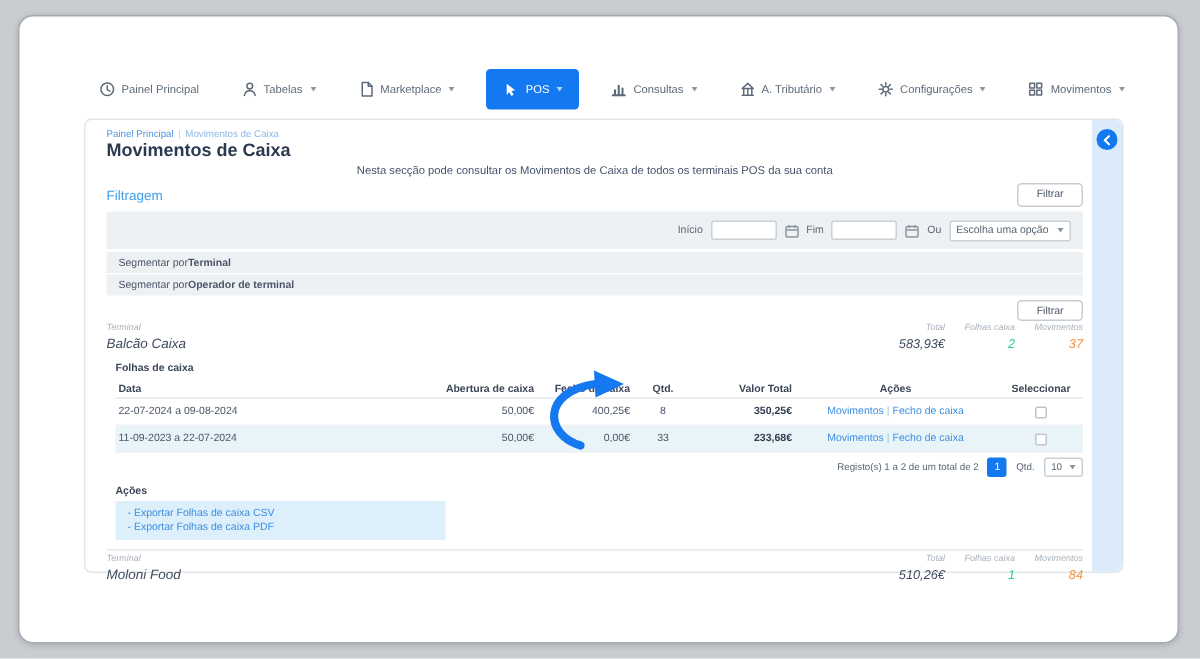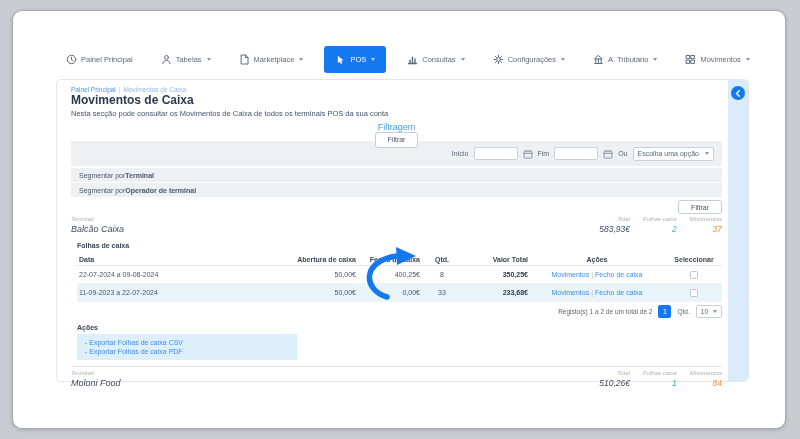--- a/index.html
+++ b/index.html
@@ -33,23 +33,23 @@
   }
   .panel-content { position:absolute; inset:0; padding:6px 26px 0 14px; }
   .side-strip { position:absolute; top:0; right:0; width:20px; height:100%; background:#dcebfa; border-radius:0 5px 5px 0; }
   .collapse-btn { position:absolute; top:6px; left:3px; width:14px; height:14px; border-radius:50%; background:#1478f0; border:none; cursor:pointer; display:flex; align-items:center; justify-content:center; padding:0; }
   
   .breadcrumb { font-size:6.5px; height:7px; display:flex; gap:3px; align-items:center; }
   .crumb-home { color:#4f94e0; cursor:pointer; }
   .crumb-sep { color:#b9cfe8; }
   .crumb-cur { color:#8fb9e8; cursor:pointer; }
   .page-title { margin-top:1px; font-size:12px; line-height:13px; font-weight:bold; color:#2b3950; }
-  .page-sub { margin-top:2px; font-size:7.5px; color:#44516b; }
-  
-  .filter-head { margin-top:4px; display:flex; justify-content:space-between; align-items:center; height:15px;flex-direction:column; }
+  .page-sub { margin-top:2px; font-size:7.5px; color:#44516b;text-align:center; }
+  
+  .filter-head { margin-top:4px; display:flex; justify-content:space-between; align-items:center; height:15px; }
   .filtragem { color:#41a0e8; font-size:9px; }
   .btn {
     background:#fff; border:1px solid #c7cdd4; border-radius:3px; font-size:7px;
     color:#4a5568; padding:3px 12px; cursor:pointer; font-family:inherit; line-height:8px;
   }
   .filter-bar {
     margin-top:4px; background:#eef1f4; height:25px; display:flex; align-items:center;
     justify-content:flex-end; gap:5px; padding-right:8px; font-size:7px; color:#5a6673;
   }
   .mini-input { width:44px; height:13px; border:1px solid #c9d0d6; background:#fff; border-radius:2px; font-size:7px; padding:0 3px; font-family:inherit; }
@@ -155,34 +155,34 @@
               <path d="M8 9.5V5"></path>
               <path d="M1.5 9.5h8"></path>
             </svg>
         </span>
         <span>Consultas</span>
         <span class="caret-dn"></span>
       </div>
       <div class="nav-item">
         <span class="nicon">
           <svg width="11" height="11" viewBox="0 0 11 11">
+              <path d="M1.8 9.5h7.4M2.8 9.5V5M5.5 9.5V5M8.2 9.5V5M1.8 5h7.4L5.5 1.6z"></path>
+            </svg>
+        </span>
+        <span>A. Tributário</span>
+        <span class="caret-dn"></span>
+      </div>
+      <div class="nav-item">
+        <span class="nicon">
+          <svg width="11" height="11" viewBox="0 0 11 11">
               <circle cx="5.5" cy="5.5" r="1.9"></circle>
               <path d="M5.5 1.2v1.5M5.5 8.3v1.5M1.2 5.5h1.5M8.3 5.5h1.5M2.4 2.4l1.1 1.1M7.5 7.5l1.1 1.1M8.6 2.4L7.5 3.5M3.5 7.5L2.4 8.6"></path>
             </svg>
         </span>
         <span>Configurações</span>
-        <span class="caret-dn"></span>
-      </div>
-      <div class="nav-item">
-        <span class="nicon">
-          <svg width="11" height="11" viewBox="0 0 11 11">
-              <path d="M1.8 9.5h7.4M2.8 9.5V5M5.5 9.5V5M8.2 9.5V5M1.8 5h7.4L5.5 1.6z"></path>
-            </svg>
-        </span>
-        <span>A. Tributário</span>
         <span class="caret-dn"></span>
       </div>
       <div class="nav-item">
         <span class="nicon">
           <svg width="11" height="11" viewBox="0 0 11 11">
               <rect x="1.5" y="1.5" width="3.2" height="3.2"></rect>
               <rect x="6.2" y="1.5" width="3.2" height="3.2"></rect>
               <rect x="1.5" y="6.2" width="3.2" height="3.2"></rect>
               <rect x="6.2" y="6.2" width="3.2" height="3.2"></rect>
             </svg>

